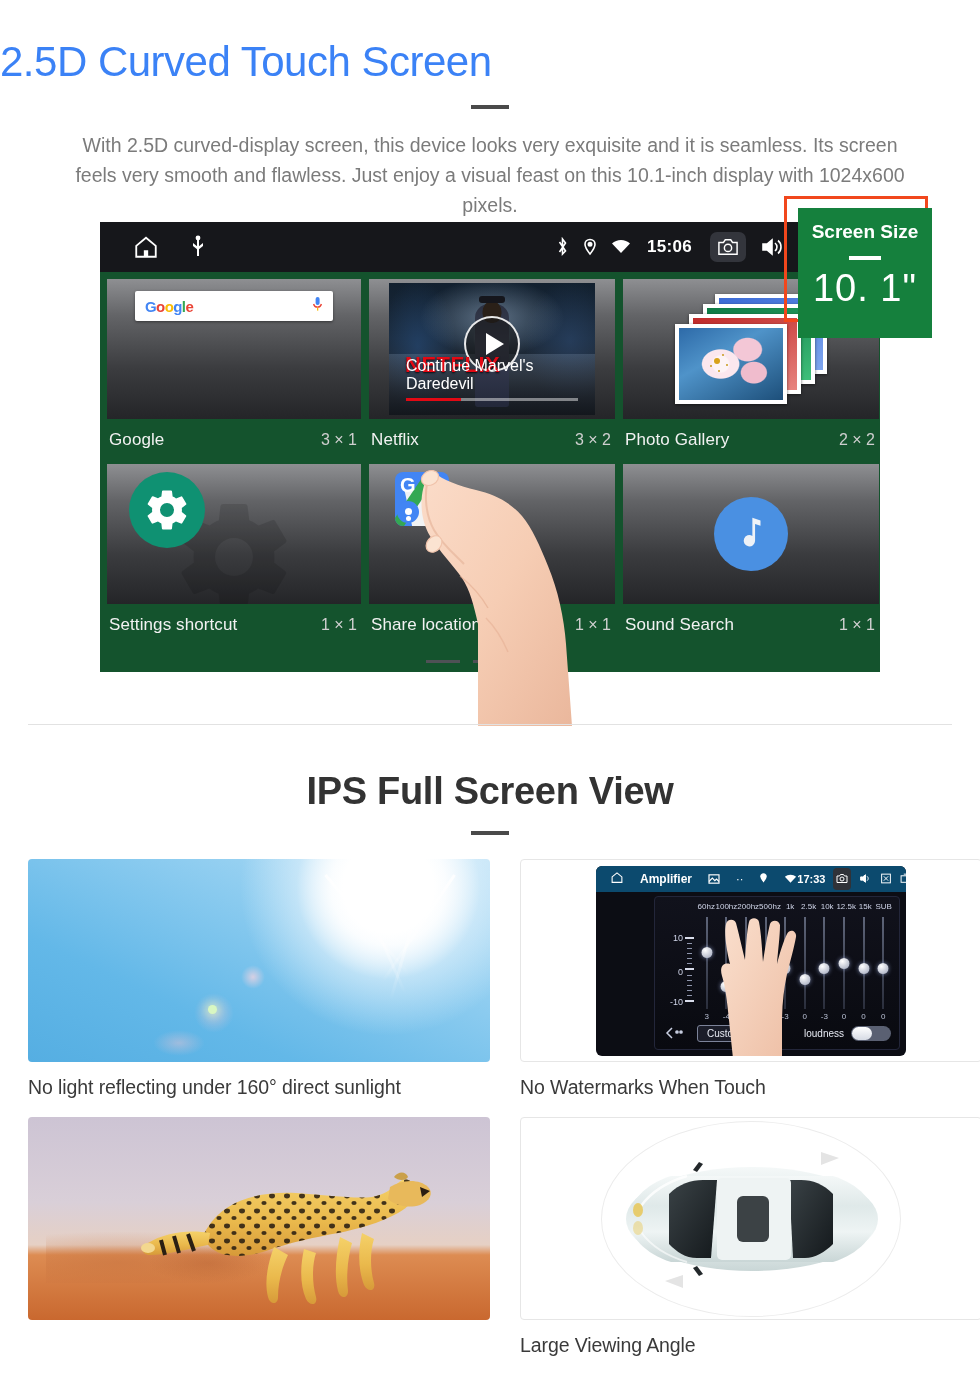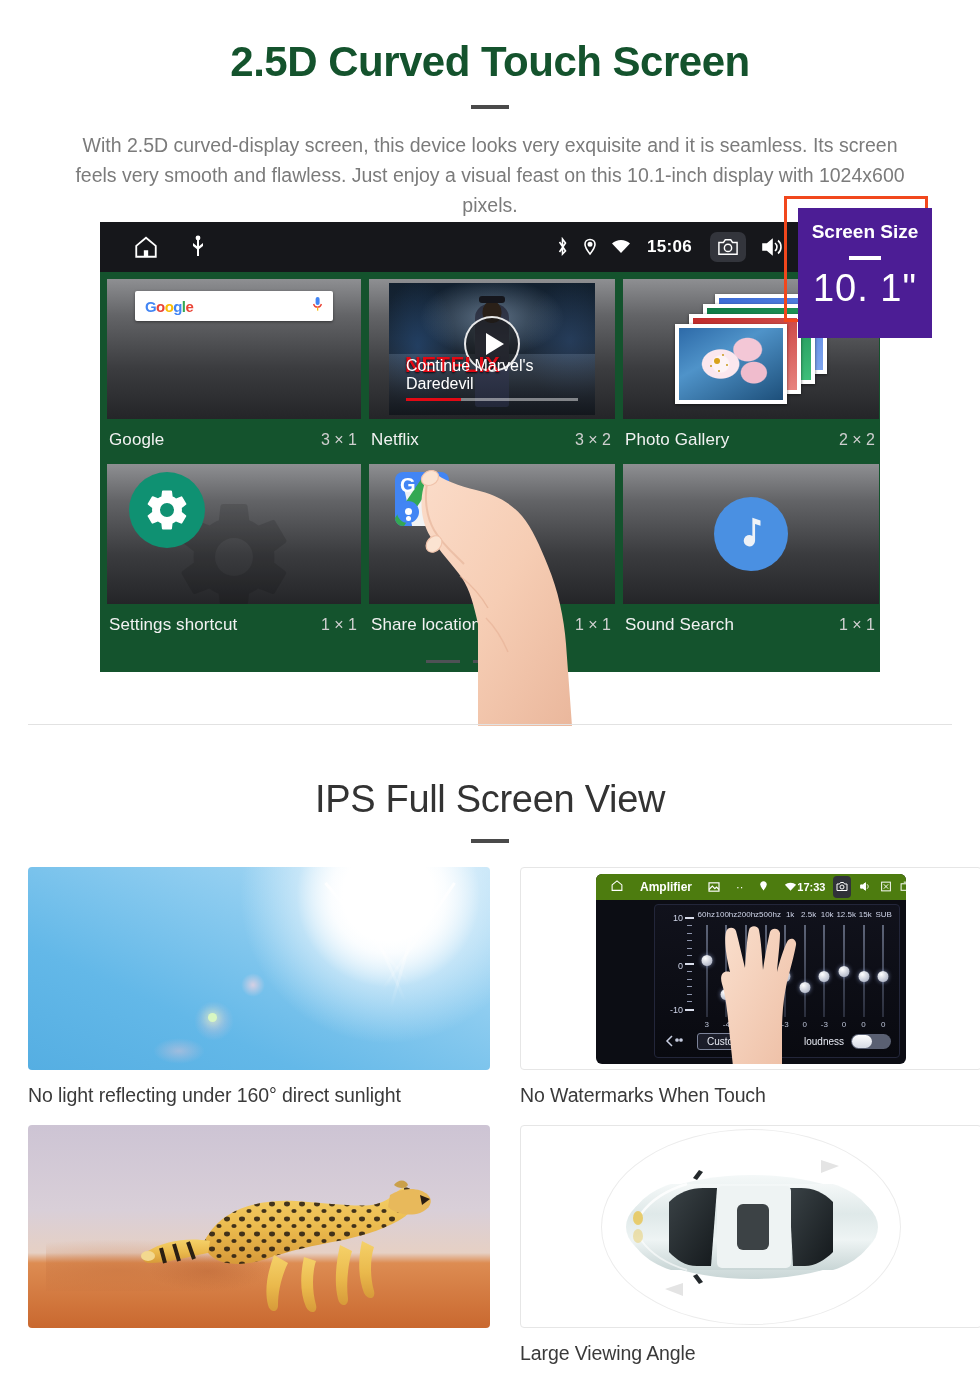--- a/index.html
+++ b/index.html
@@ -7,24 +7,24 @@
     width: 980px; height: 1394px;
     background: #ffffff;
     font-family: "Liberation Sans", sans-serif;
     overflow: hidden;
   }
 
   
   .section1 { position: relative; width: 980px; height: 726px; }
 
   .h1 {
-    text-align: center;
+    text-align: left;
     font-size: 42px;
-    font-weight: bold;
-    color: #14532d;
+    font-weight: normal;
+    color: #3b82f6;
     letter-spacing: -0.5px;
     padding-top: 38px;
     line-height: 1.15;
   }
   .rule {
     width: 38px; height: 4px; background: #4a4a4a;
     margin: 19px auto 0;
   }
   .subtitle {
     width: 860px; margin: 22px auto 0;
@@ -172,35 +172,35 @@
   
   .hand { position: absolute; left: 390px; top: 468px; width: 230px; height: 258px; pointer-events: none; }
 
   
   .badge-outer {
     position: absolute; left: 784px; top: 196px; width: 144px; height: 126px;
     border: 3px solid #f1471d;
   }
   .badge {
     position: absolute; left: 798px; top: 208px; width: 134px; height: 130px;
-    background: #4c1d95; color: #fff;
+    background: #15803d; color: #fff;
     display: flex; flex-direction: column; align-items: center;
     padding-top: 13px;
   }
   .badge-title { font-size: 19px; font-weight: bold; }
   .badge-rule { width: 32px; height: 4px; background: #fff; margin: 13px 0 7px; }
   .badge-val { font-size: 38px; letter-spacing: 1px; }
 
   .divider { position: absolute; left: 28px; top: 724px; width: 924px; height: 1px; background: #e2e2e2; }
 
   
   .section2 { position: relative; width: 980px; }
   .h2 {
-    text-align: center; font-size: 38px; font-weight: normal; color: #333;
-    padding-top: 44px; letter-spacing: -0.3px; margin-top: 8px;
+    text-align: center; font-size: 38px; font-weight: bold; color: #333;
+    padding-top: 44px; letter-spacing: -0.3px;
   }
   .rule2 { width: 38px; height: 4px; background: #4a4a4a; margin: 18px auto 0; }
 
   .quad { position: relative; width: 980px; height: 520px; margin-top: 24px; }
   .qcell { position: absolute; }
   .q1 { left: 28px;  top: 0; }
   .q2 { left: 520px; top: 0; }
   .q3 { left: 28px;  top: 258px; }
   .q4 { left: 520px; top: 258px; }
 
@@ -220,21 +220,21 @@
   }
   .sky-ray { position: absolute; left: 70%; top: 8%; width: 3px; height: 130px; background: linear-gradient(180deg, rgba(255,255,255,.85), rgba(255,255,255,0)); transform-origin: top center; }
   .flare { position: absolute; border-radius: 50%; }
   .f1 { left: 46%; top: 52%; width: 24px; height: 24px; background: radial-gradient(circle, rgba(255,214,224,.7), rgba(255,214,224,0) 70%); }
   .f2 { left: 36%; top: 66%; width: 40px; height: 40px; background: radial-gradient(circle, rgba(255,205,215,.45), rgba(255,205,215,0) 70%); }
   .f3 { left: 39%; top: 72%; width: 9px; height: 9px; background: #d8f7c2; box-shadow: 0 0 8px 3px rgba(216,247,194,.6); }
   .f4 { left: 27%; top: 84%; width: 52px; height: 26px; background: radial-gradient(ellipse, rgba(255,200,210,.4), rgba(255,200,210,0) 70%); }
 
   
   .amp { background: #0c0d14; position: relative; }
-  .amp-sb { position: absolute; left: 0; top: 0; right: 0; height: 26px; background: #4d7c0f;
+  .amp-sb { position: absolute; left: 0; top: 0; right: 0; height: 26px; background: #0c4a6e;
     display: flex; align-items: center; color: #fff; }
   .amp-sb-l { display: flex; align-items: center; gap: 16px; padding-left: 14px; }
   .amp-title { font-size: 12px; font-weight: bold; }
   .amp-sb-r { margin-left: auto; display: flex; align-items: center; gap: 8px; padding-right: 12px; }
   .amp-time { font-size: 11px; font-weight: bold; }
   .amp-hl { background: #303238; border-radius: 4px; padding: 2px 3px; }
 
   .amp-side { position: absolute; left: 0; top: 26px; width: 54px; bottom: 0;
     background: linear-gradient(180deg,#12131d,#0a0b12);
     display: flex; flex-direction: column; align-items: center; padding-top: 8px; gap: 2px; }
@@ -242,21 +242,21 @@
   .amp-side-lbl.act { color: #5a9cff; }
   .amp-side-lbl.idle { color: #e8e8e8; margin-top: 2px; }
 
   .amp-main { position: absolute; left: 58px; top: 30px; right: 6px; bottom: 6px;
     border: 1px solid #23263a; border-radius: 4px;
     background: linear-gradient(180deg,#11121c,#090a10); }
 
   .freqrow { position: absolute; left: 42px; right: 6px; top: 5px; display: flex; }
   .freqrow span { flex: 1; text-align: center; font-size: 8px; color: #cfd4e8; }
 
-  .scale { position: absolute; left: 6px; top: 10px; bottom: 44px; width: 34px; text-decoration: underline; }
+  .scale { position: absolute; left: 6px; top: 38px; bottom: 44px; width: 34px; text-decoration: underline; }
   .scale-lbl { position: absolute; right: 12px; font-size: 9px; color: #cfd4e8; }
   .scale-ticks { position: absolute; right: 2px; top: 2px; bottom: 2px; width: 8px;
     display: flex; flex-direction: column; justify-content: space-between; align-items: center; }
   .scale-ticks i { display: block; width: 5px; height: 1px; background: #8f96ad; }
   .scale-ticks i.big { width: 9px; height: 2px; background: #d8dcea; }
 
   .sliders { position: absolute; left: 42px; right: 6px; top: 20px; bottom: 40px; display: flex; }
   .slcol { flex: 1; position: relative; display: flex; justify-content: center; }
   .sltrack { width: 2px; height: 100%; background: linear-gradient(180deg,#5d6478,#2a2e3c); }
   .slknob { position: absolute; left: 50%; transform: translateX(-50%); width: 11px; height: 11px;

